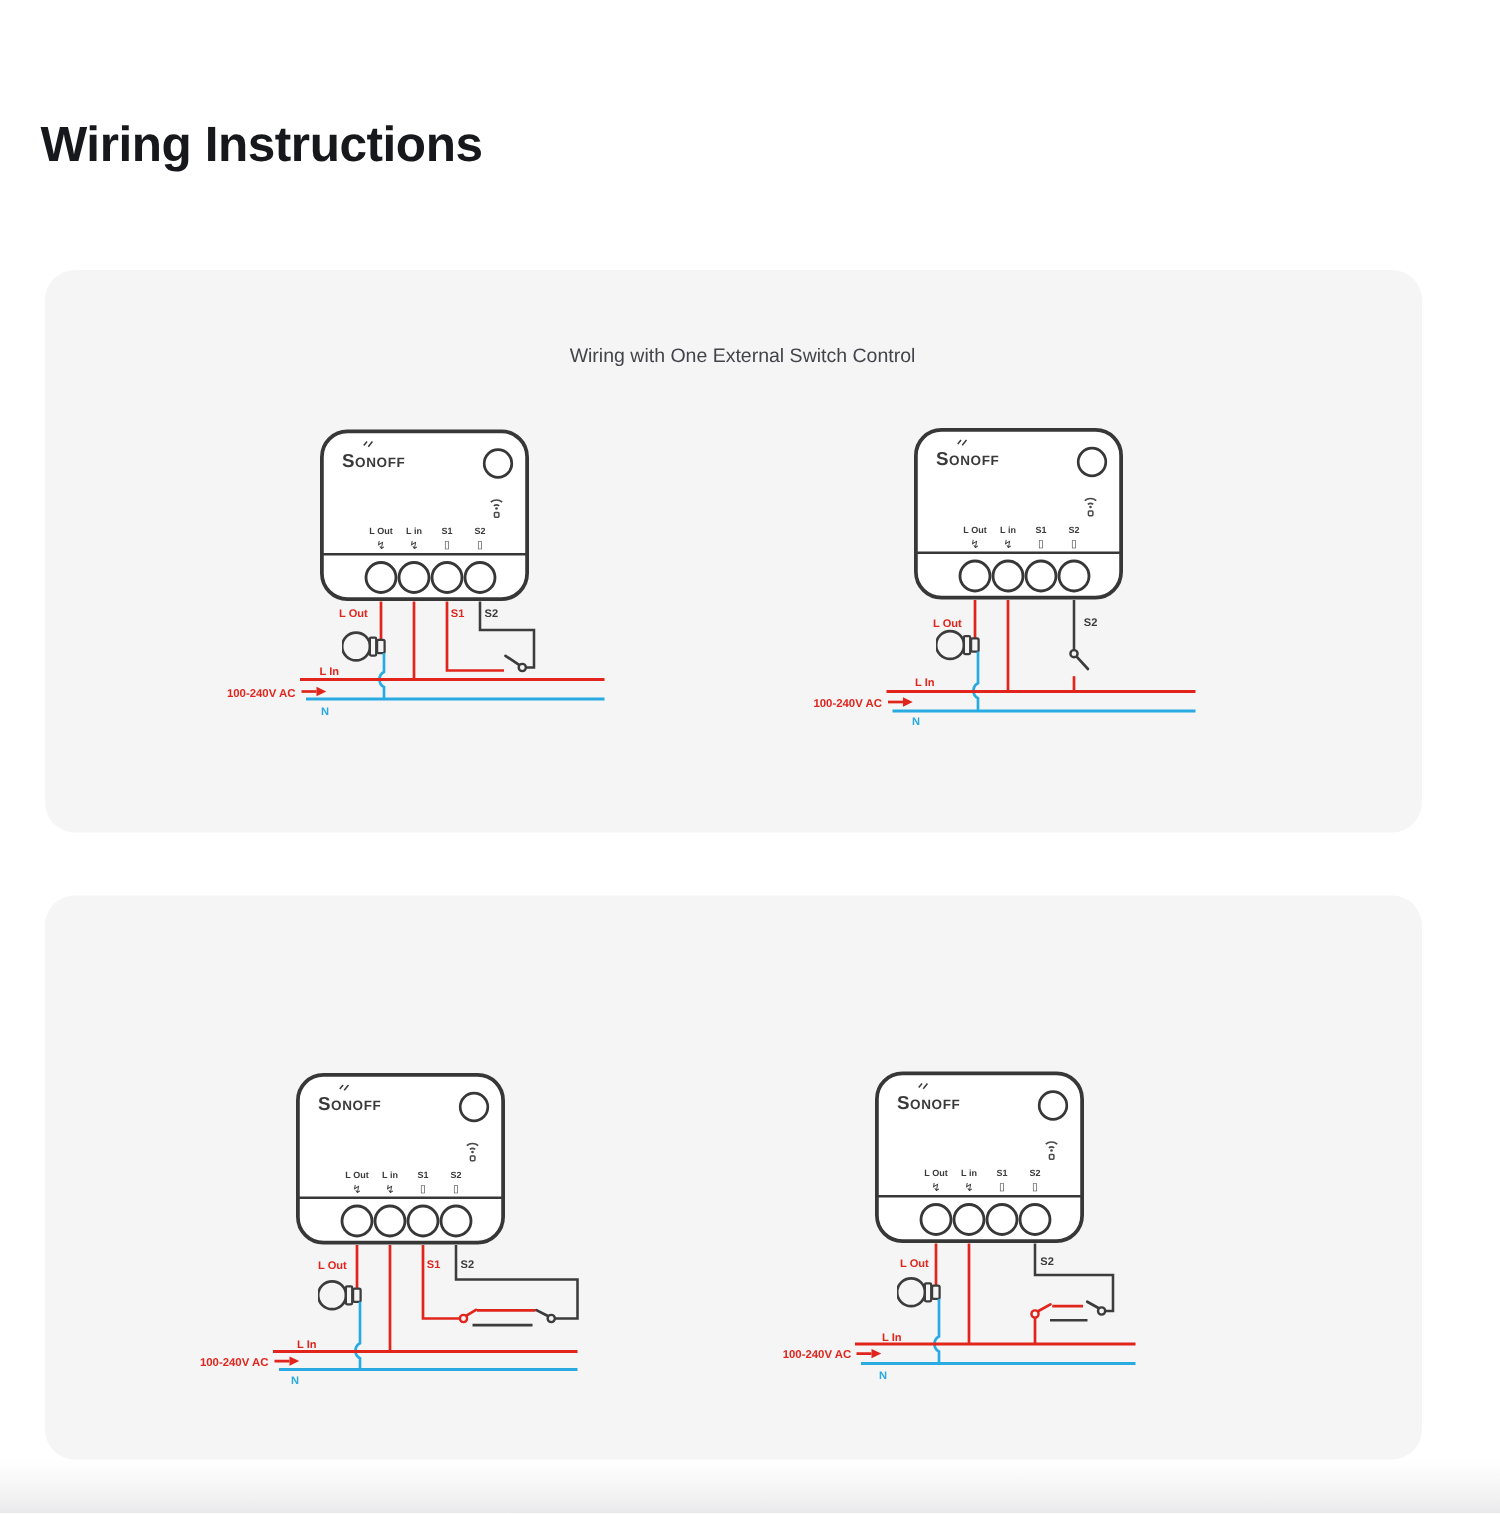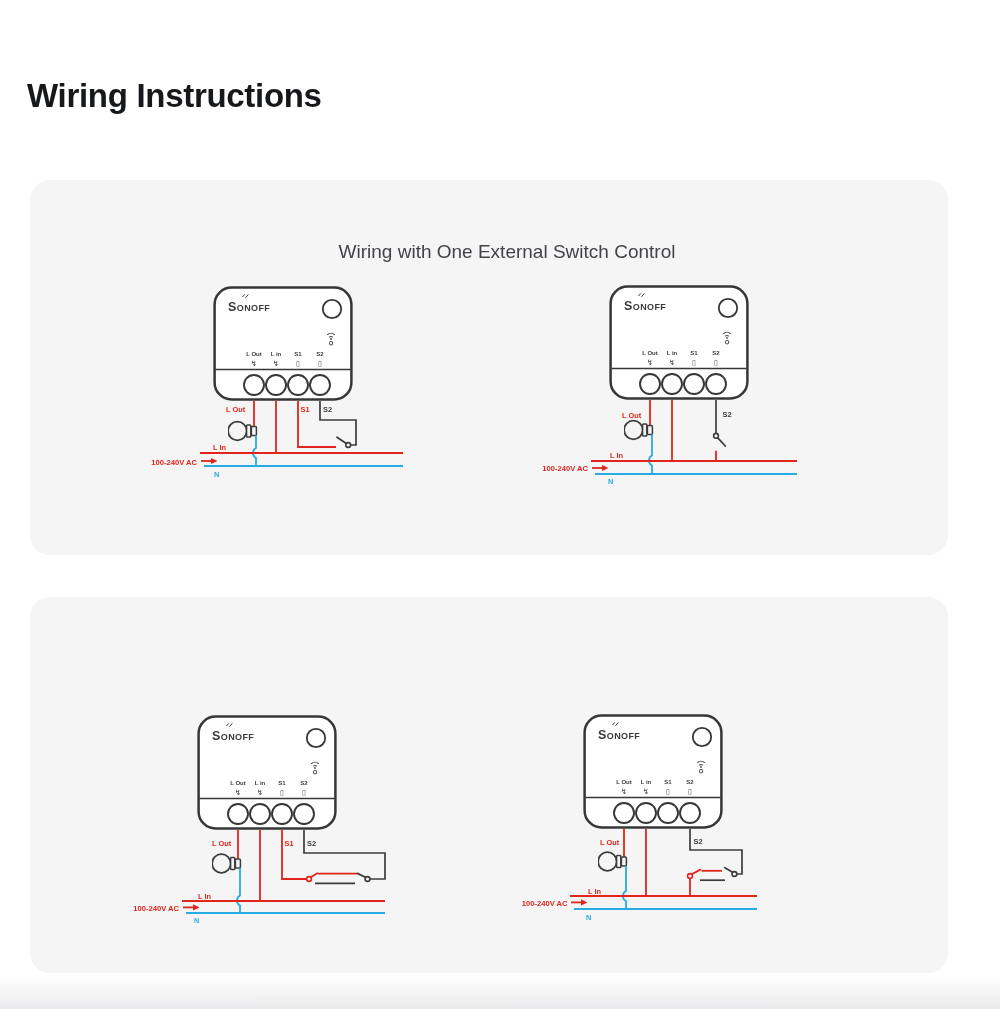--- a/index.html
+++ b/index.html
@@ -16,22 +16,22 @@
     font-size:33px;font-weight:700;color:#17181b;letter-spacing:-0.3px;line-height:1;
   }
   .panel{
     position:absolute;left:30px;width:918px;
     background:#f5f5f6;border-radius:20px;
   }
   .panel-1{top:180px;height:375px;}
   .panel-2{top:597px;height:376px;}
   .panel h2{
     position:absolute;top:44px;left:0;width:100%;
-    margin:18px;text-align:center;
-    font-size:19px;font-weight:400;color:#434449;line-height:1;
+    margin:6px;text-align:center;
+    font-size:13px;font-weight:400;color:#434449;line-height:1;
   }
   .panel svg{position:absolute;left:0;top:0;display:block;}
   svg text{font-family:"Liberation Sans","DejaVu Sans",sans-serif;}
   .w{fill:none;}
   .wr{stroke:#e1251c;stroke-width:1.8;}
   .wb{stroke:#29abe2;stroke-width:1.8;}
   .wd{stroke:#3c3c3c;stroke-width:1.7;}
   .line{stroke-width:1.9;}
   .lever{stroke-linecap:round;stroke-width:1.8;}
   .pivot{fill:#f5f5f6;stroke-width:1.6;}

